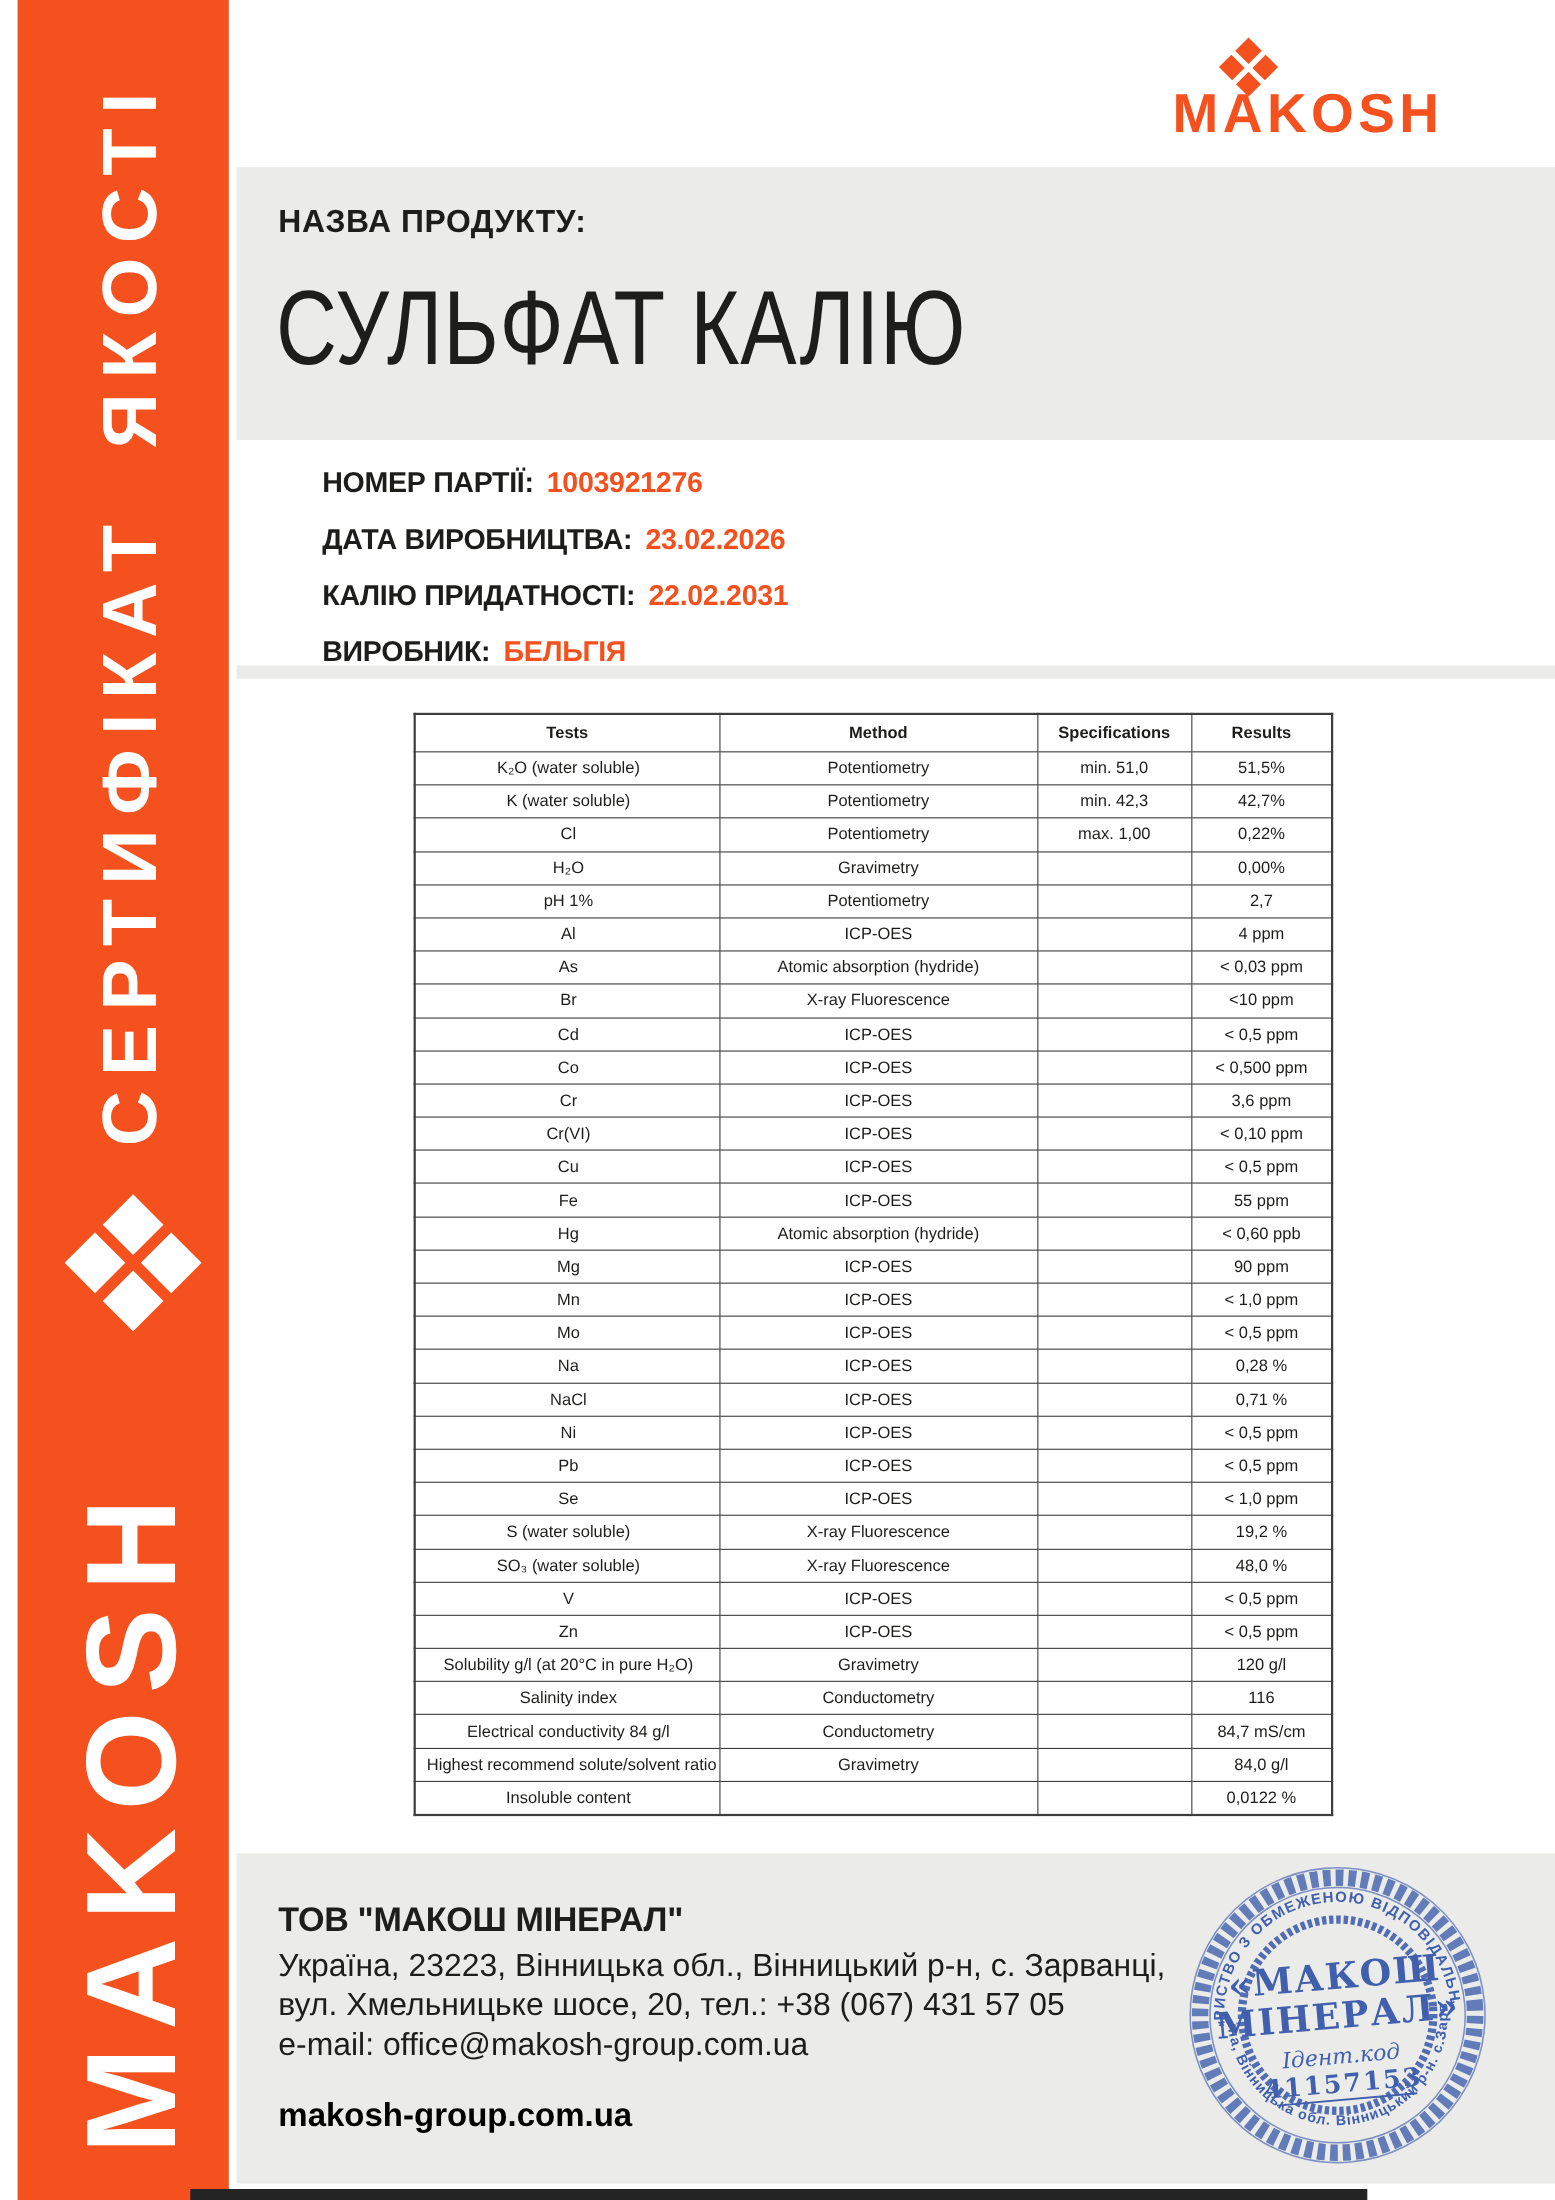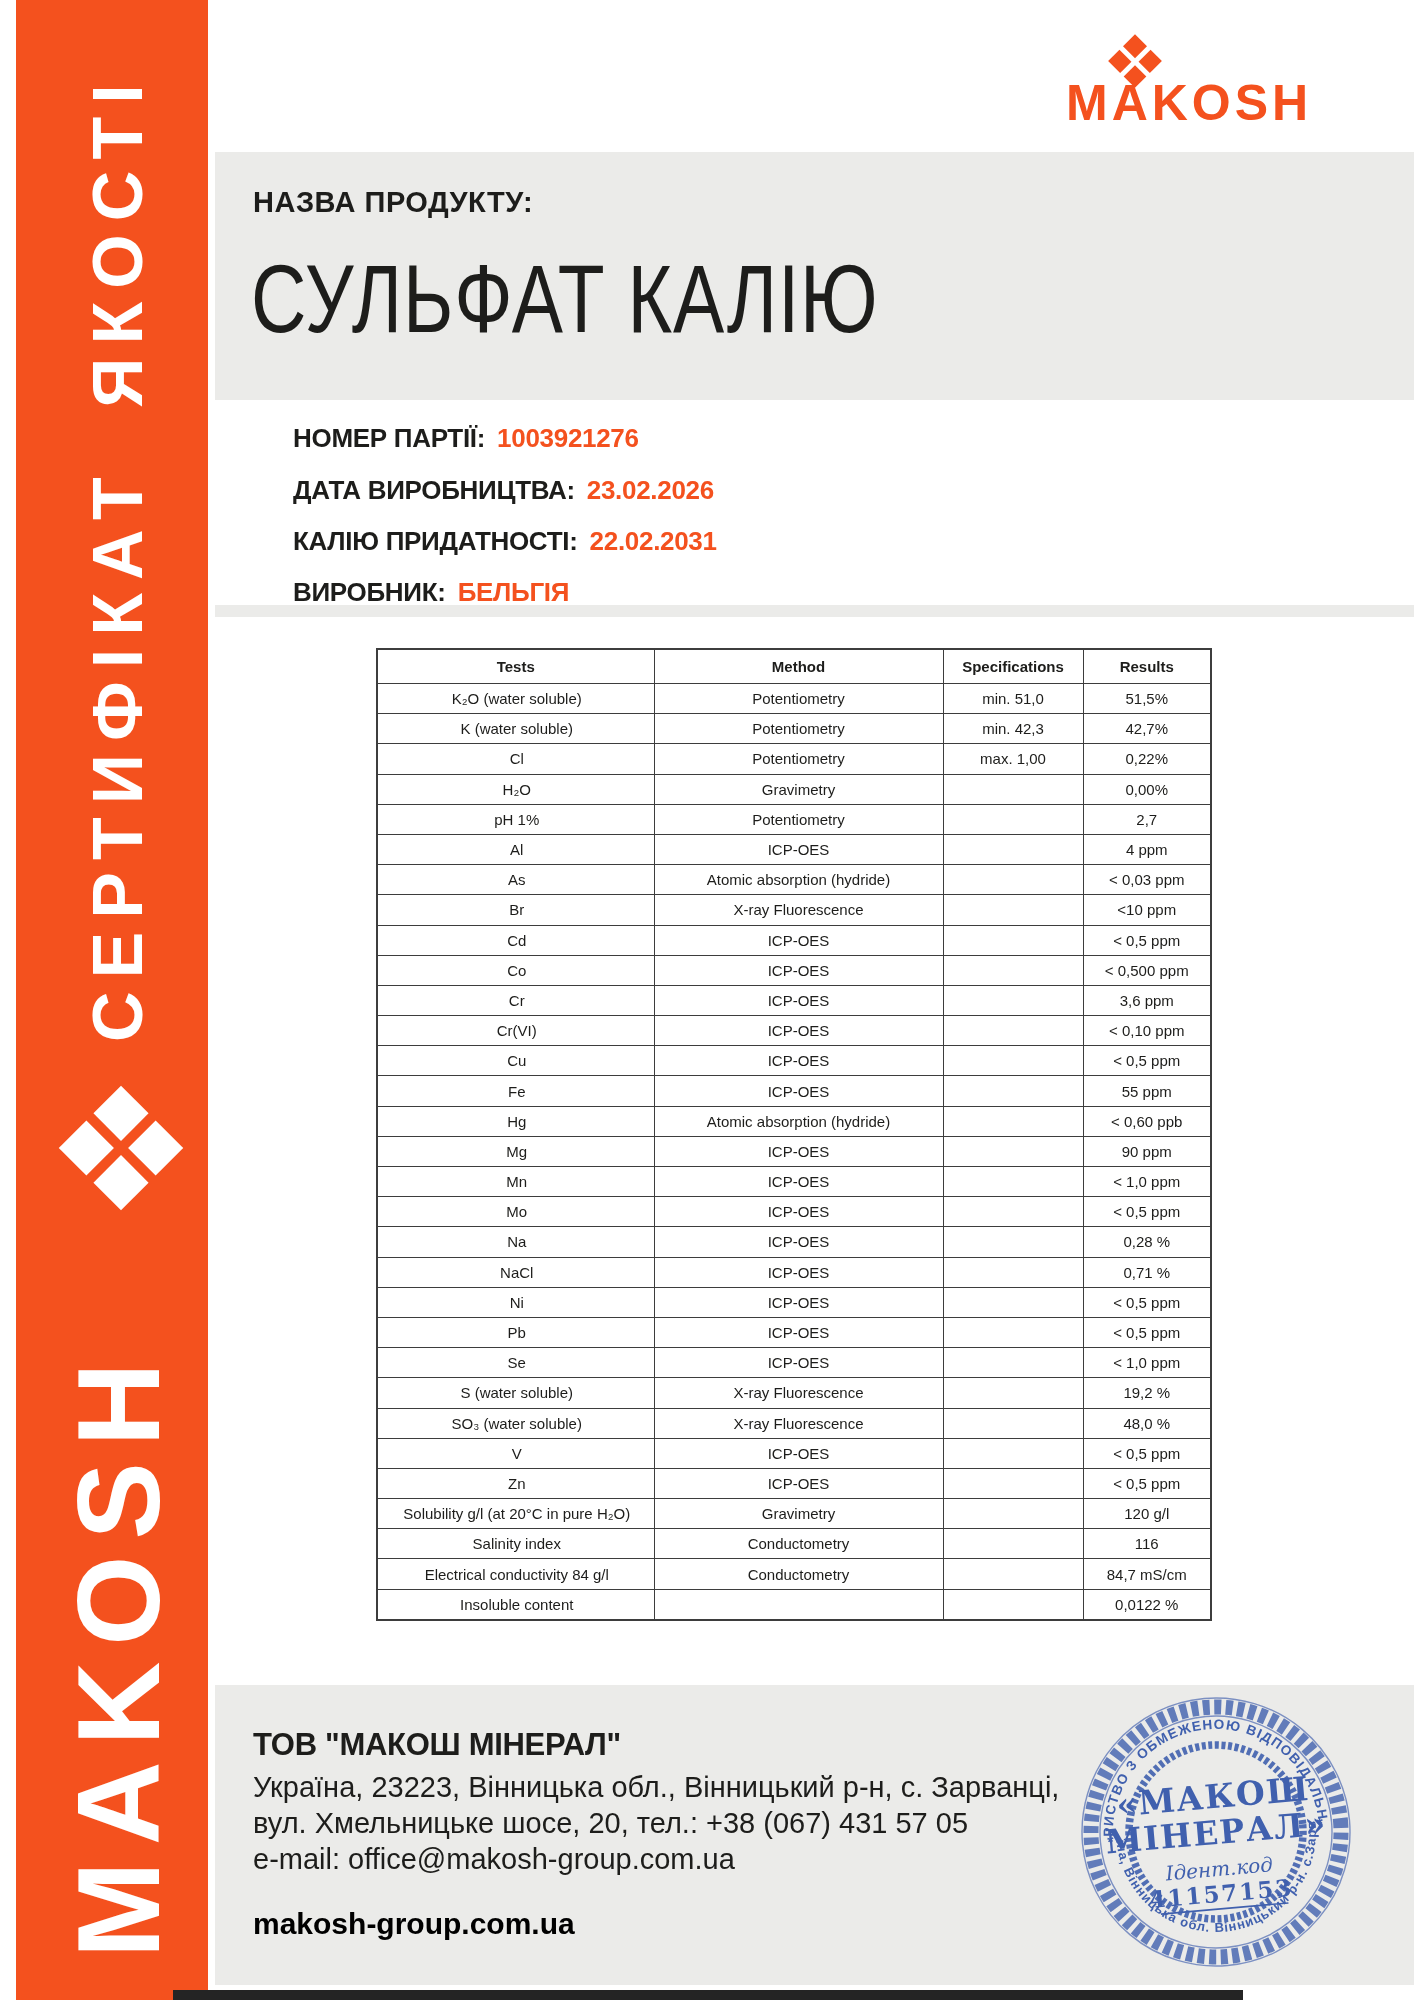--- a/index.html
+++ b/index.html
@@ -294,20 +294,26 @@
           <td>Salinity index</td>
           <td>Conductometry</td>
           <td></td>
           <td>116</td>
         </tr>
         <tr>
           <td>Electrical conductivity 84 g/l</td>
           <td>Conductometry</td>
           <td></td>
           <td>84,7 mS/cm</td>
+        </tr>
+        <tr>
+          <td>Highest recommend solute/solvent ratio</td>
+          <td>Gravimetry</td>
+          <td></td>
+          <td>84,0 g/l</td>
         </tr>
         <tr>
           <td>Insoluble content</td>
           <td></td>
           <td></td>
           <td>0,0122 %</td>
         </tr>
       </tbody>
   </table>
 

